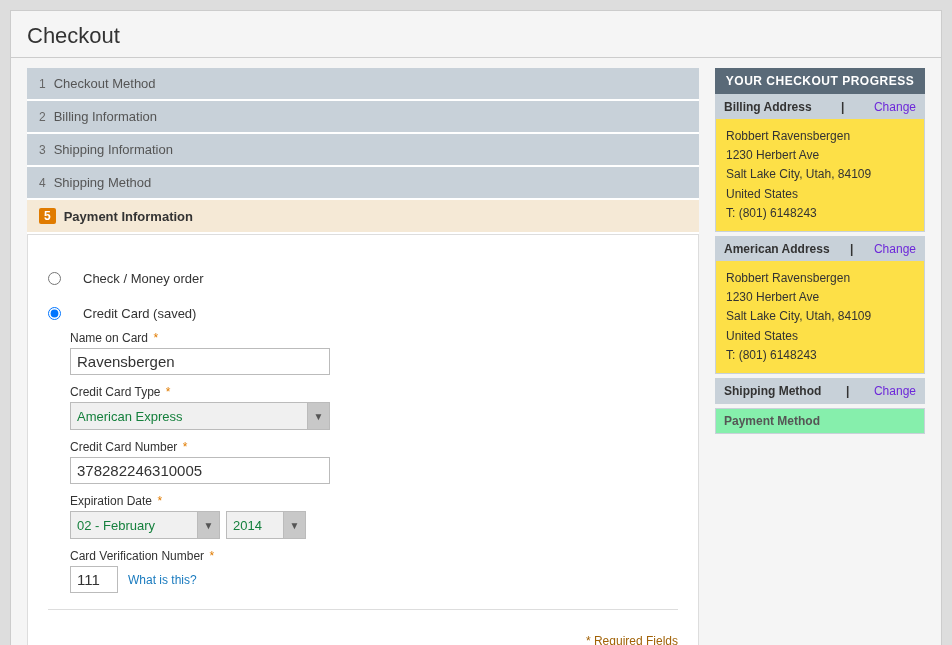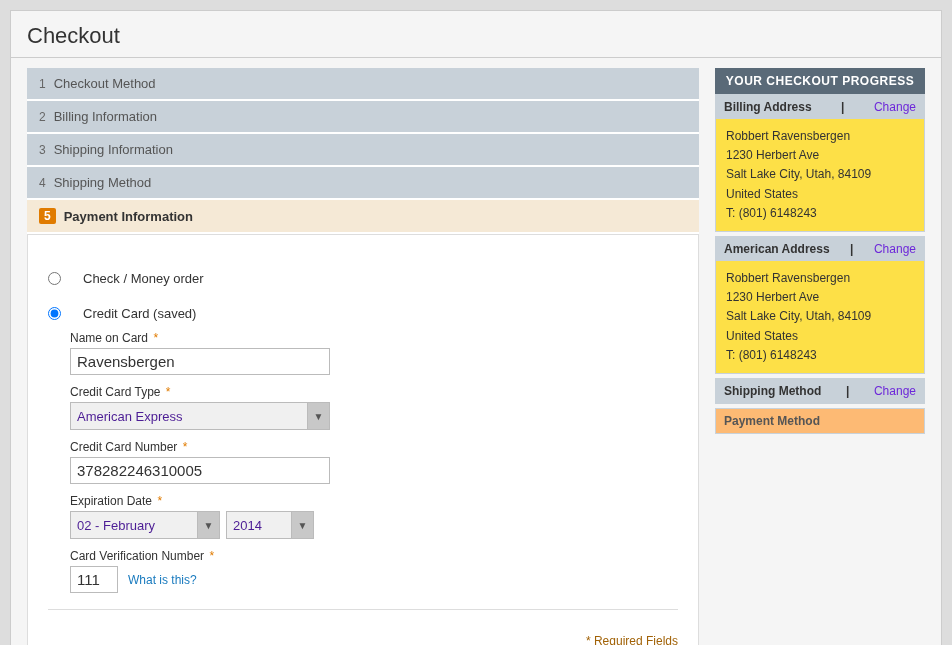--- a/index.html
+++ b/index.html
@@ -119,21 +119,21 @@
       border: 1px solid #bbb;
       background: #f0f0f0;
       width: 260px;
     }
     .select-wrapper select {
       flex: 1;
       border: none;
       background: transparent;
       padding: 4px 6px;
       font-size: 13px;
-      color: #4c1d95;
+      color: #15803d;
       appearance: none;
       -webkit-appearance: none;
       outline: none;
     }
     .select-arrow {
       width: 22px;
       height: 26px;
       background: #c8c8c8;
       border-left: 1px solid #bbb;
       display: flex;
@@ -145,21 +145,21 @@
     }
     .expiry-row {
       display: flex;
       gap: 6px;
       align-items: center;
     }
     .expiry-row .select-wrapper {
       width: 150px;
     }
     .expiry-row .select-wrapper.year {
-      width: 88px;
+      width: 80px;
     }
     .cvv-row {
       display: flex;
       align-items: center;
       gap: 10px;
     }
     .what-is-this {
       color: #1a7bbf;
       text-decoration: none;
       font-size: 12px;
@@ -231,21 +231,21 @@
       font-weight: normal;
     }
     .progress-section-body {
       padding: 8px 10px;
       font-size: 12px;
       line-height: 1.6;
       color: #333;
       background: #fde047;
     }
     .progress-section-payment {
-      background: #fdba74;
+      background: #86efac;
       padding: 5px 8px;
       font-size: 12px;
       color: #555;
       font-weight: bold;
     }
   </style>
 </head>
 <body>
 
 <div class="page-wrapper">

